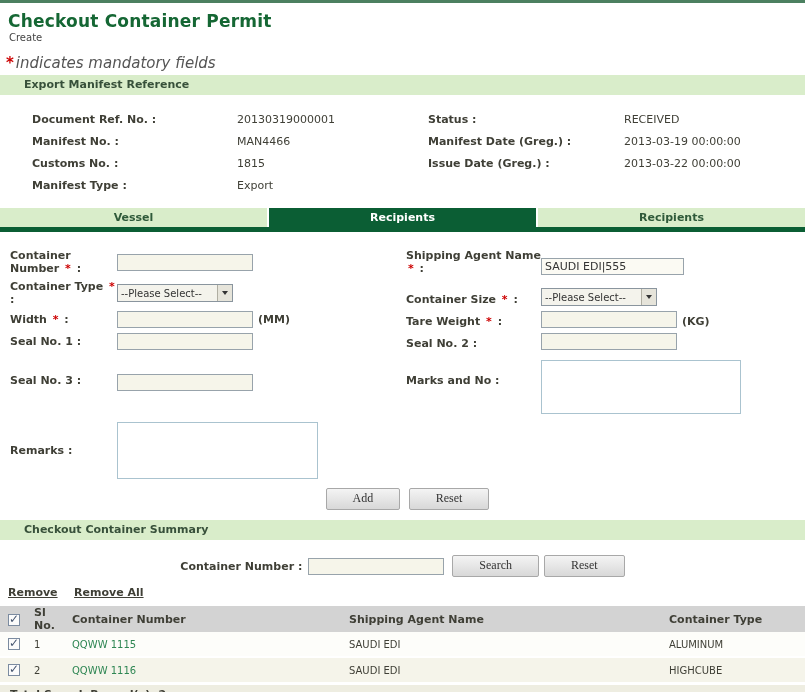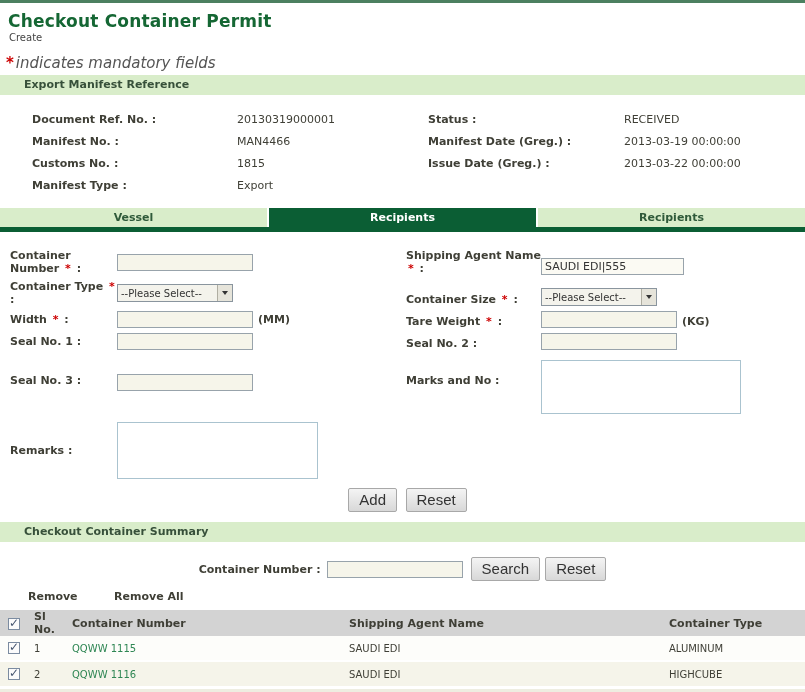--- a/index.html
+++ b/index.html
@@ -58,32 +58,32 @@
                display:flex; align-items:center; justify-content:center; }
   .arrow-down { width:0; height:0; border-left:3px solid transparent; border-right:3px solid transparent;
                 border-top:4px solid #333; }
 
   textarea.ta, .ta { border:1px solid #aac3cf; background:#fff; resize:none;
         font:11px "DejaVu Sans","Liberation Sans",sans-serif; }
   .ta-marks { width:200px; height:54px; }
   .ta-remarks { width:201px; height:57px; }
 
   .btn { display:inline-block; background:linear-gradient(#f4f4f4,#d8d8d8); border:1px solid #a8a8a8;
-         border-radius:2px; padding:2px 10px 3px; font-size:15px; color:#333; cursor:pointer;
-         font-family:Liberation Sans, sans-serif; }
+         border-radius:2px; padding:2px 26px 3px; font-size:12px; color:#333; cursor:pointer;
+         font-family:Liberation Serif, serif; }
   .btn + .btn { margin-left:5px; }
   .center-row { text-align:center; margin:9px 0 10px; }
 
   
   .search-row { display:flex; justify-content:center; align-items:center; margin:15px 0 9px; }
   .search-label { font-weight:bold; margin-right:6px; }
   input.searchbox { width:136px; height:17px; border:1px solid #98a3ab; background:#f6f5ea;
                     font:11px "DejaVu Sans","Liberation Sans",sans-serif; padding:1px 3px; margin-right:8px; }
   .remove-links { margin:2px 0 7px 8px; }
-  .rlink { color:#3f3f36; font-weight:bold; margin-right:13px; cursor:pointer;margin-left:20px; }
+  .rlink { color:#3f3f36; font-weight:bold; text-decoration:underline; margin-right:13px; cursor:pointer; }
 
   table.summary { width:100%; border-collapse:collapse; }
   table.summary th { background:#d3d3d3; height:21px; text-align:left; font-weight:bold;
                      font-size:11px; color:#3f3f36; padding:0 4px; }
   table.summary td { height:25px; padding:0 4px; font-size:10px; color:#3f3f36; }
   tr.row-even td { background:#fdfdfa; }
   tr.row-odd td { background:#f5f4ea; border-top:2px solid #fff; }
   .col-chk { width:30px; padding-left:8px !important; }
   .col-sl { width:38px; }
   .col-cn { width:277px; }

